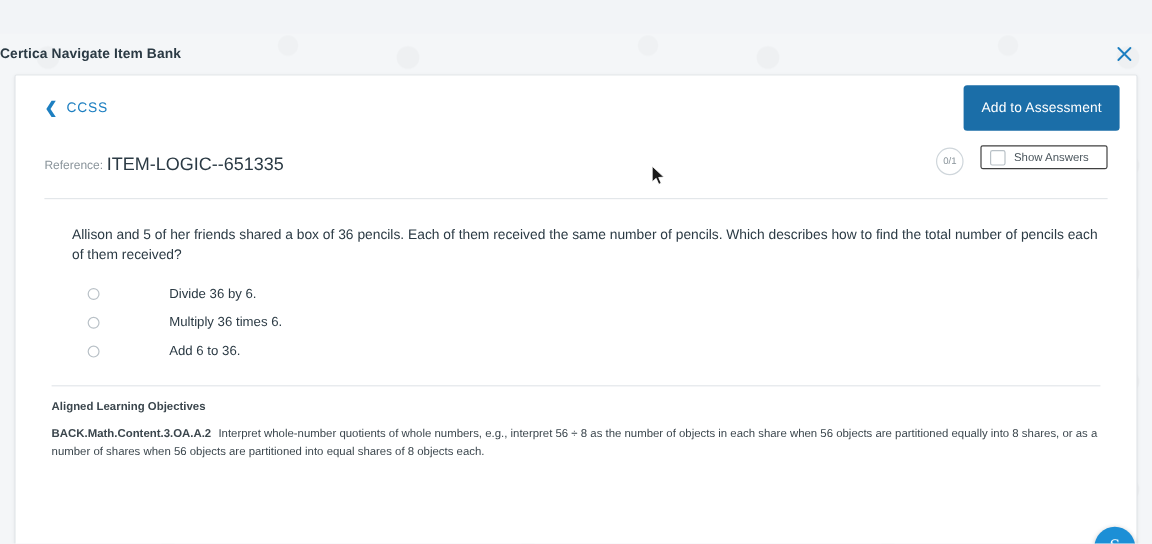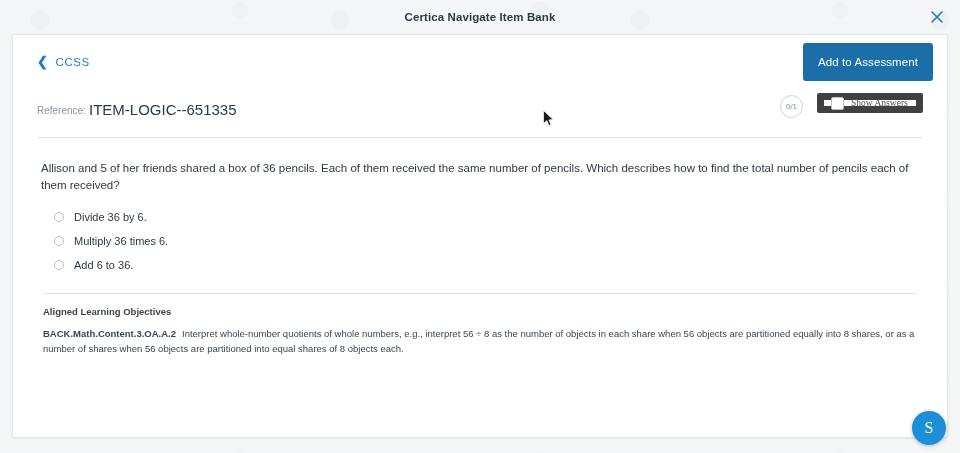--- a/index.html
+++ b/index.html
@@ -24,21 +24,21 @@
       radial-gradient(circle at 240px 10px, rgba(0,0,0,0.02) 0 8px, transparent 9px);
     background-size: 300px 90px, 300px 90px, 300px 90px;
     pointer-events: none;
   }
   
   #topbar {
     position: relative;
     height: 33px;
     display: flex;
     align-items: center;
-    justify-content: center;
+    margin-top: 28px;
   }
   #topbar-title {
     font-size: 11.5px;
     font-weight: bold;
     color: #2b3a44;
     letter-spacing: 0.1px;
   }
   #close-btn {
     position: absolute;
     right: 12px; top: 50%;
@@ -123,27 +123,26 @@
     border-radius: 50%;
     border: 1px solid #cfd6db;
     color: #8a949b;
     font-size: 8px;
     display: flex; align-items: center; justify-content: center;
   }
   #show-answers-box {
     position: absolute;
     right: 0; top: -2px;
     width: 106px; height: 20px;
-    border: 7px solid #404040;
+    border: 1px solid #404040;
     border-radius: 2px;
     display: flex;
     align-items: center;
     background: #fff;
     cursor: pointer;
-    font-family: Liberation Serif, serif;
   }
   #show-answers-checkbox {
     width: 13px; height: 13px;
     border: 1px solid #b9c1c7;
     border-radius: 2px;
     margin: 0 7px 0 7px;
     background: #fff;
     flex: none;
   }
   #show-answers-label {
@@ -151,37 +150,38 @@
     color: #4a555c;
   }
   .hr {
     height: 1px;
     background: #e3e7ea;
     margin: 0 24px;
   }
 
   
   #question-area {
-    padding: 22px 30px 0 28px;
+    padding: 22px 30px 0 47px;
   }
   #question-text {
     font-size: 11.5px;
     color: #2b3a44;
     line-height: 1.45;
   }
   #choices {
     margin-top: 12px;
   }
   .choice {
     display: flex;
     align-items: center;
     height: 24px;
     margin-bottom: 0px;
     padding-left: 13px;
     cursor: pointer;
+    gap: 48px;
   }
   .radio {
     width: 10px; height: 10px;
     border: 1px solid #b9c1c7;
     border-radius: 50%;
     background: #fff;
     margin-right: 10px;
     flex: none;
   }
   .choice-label {

